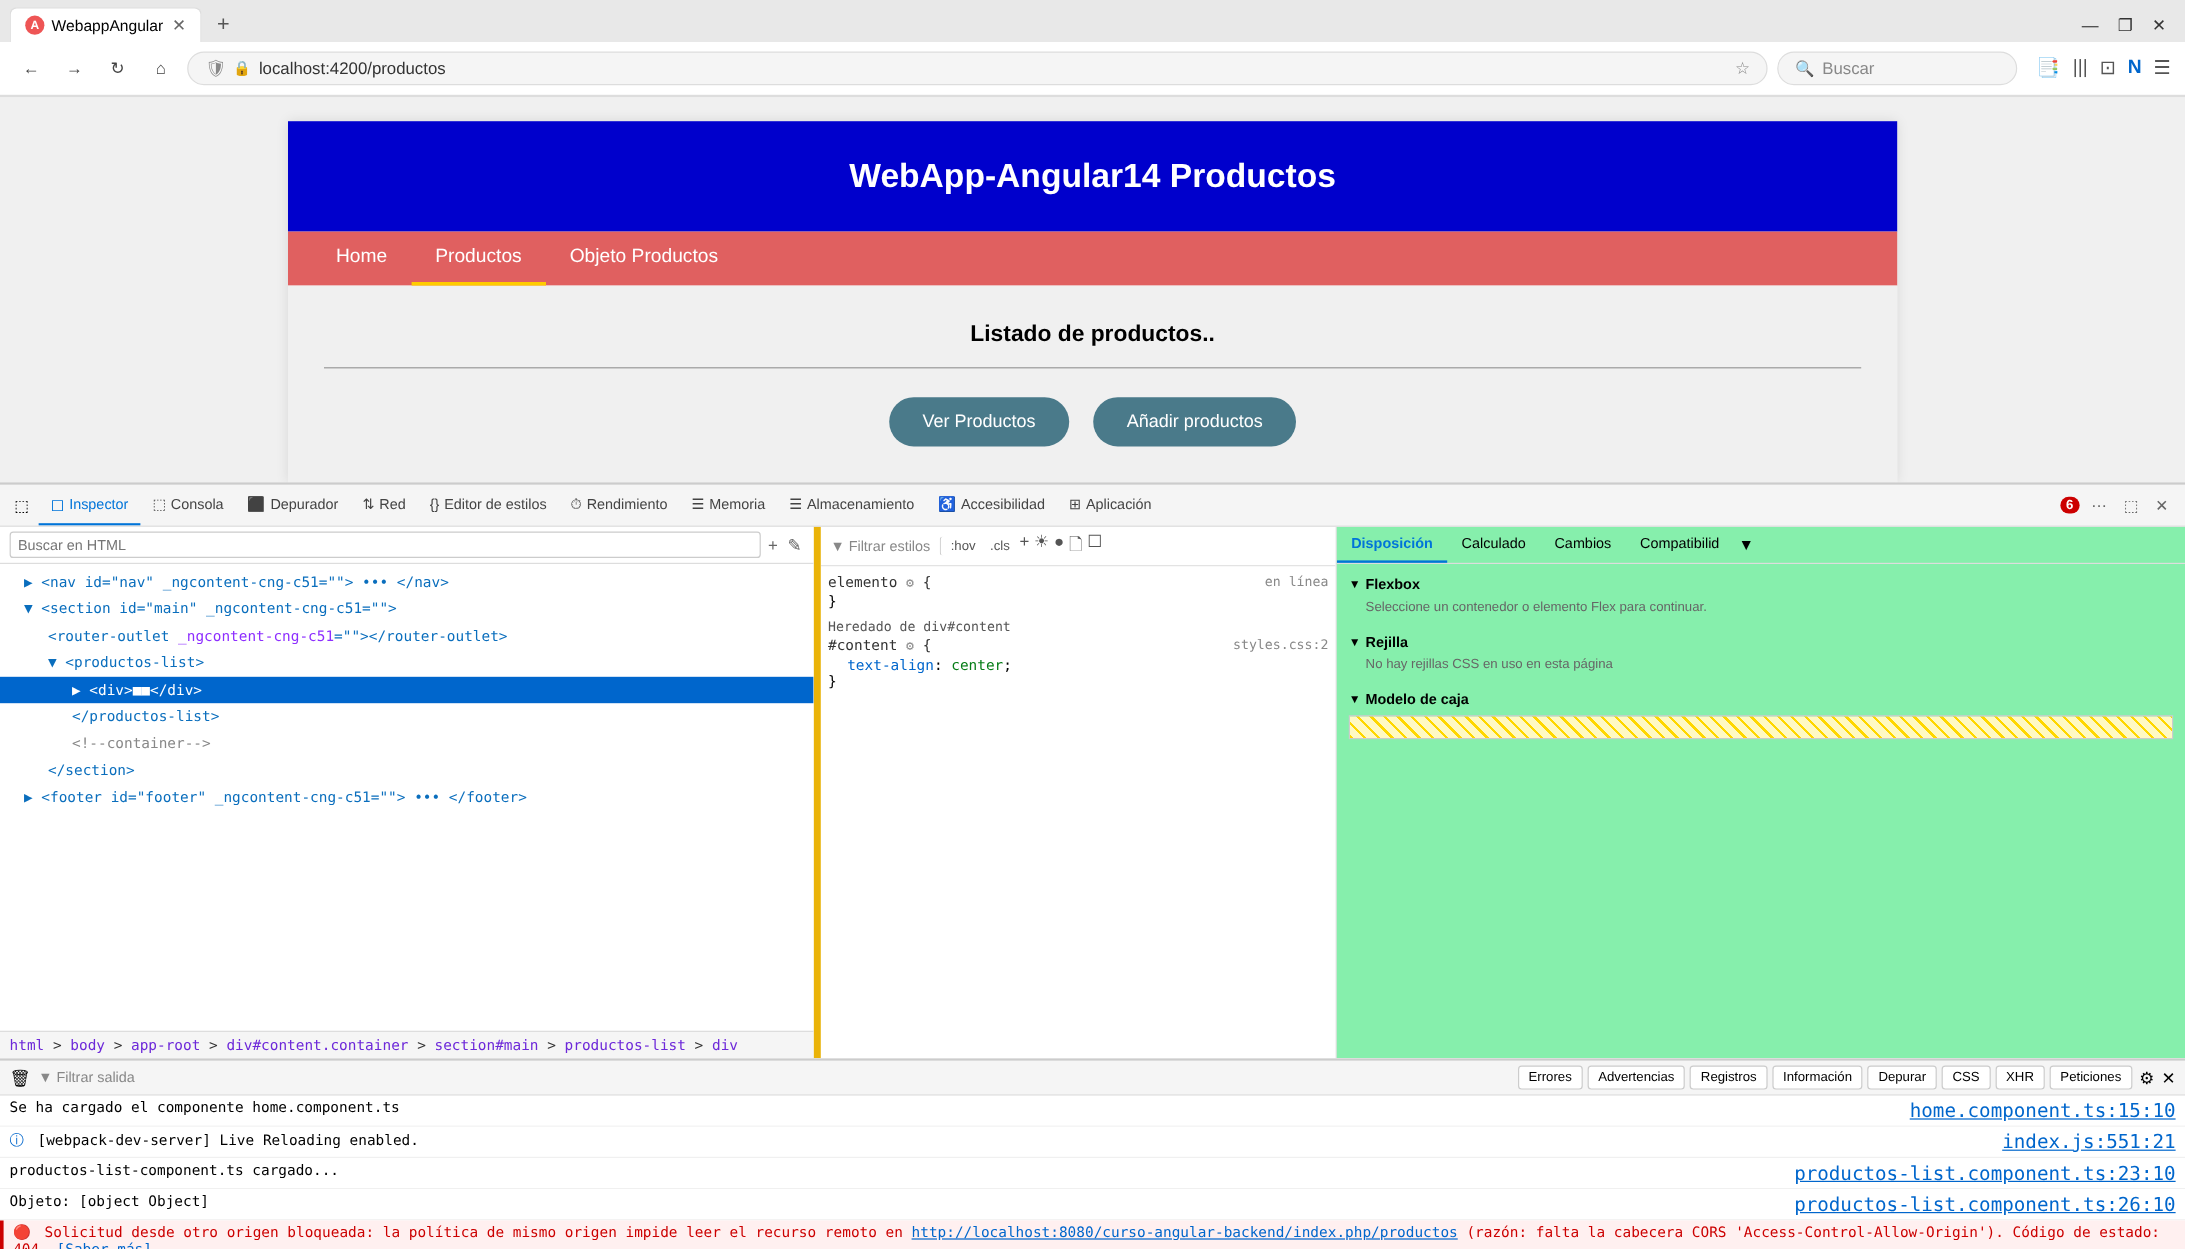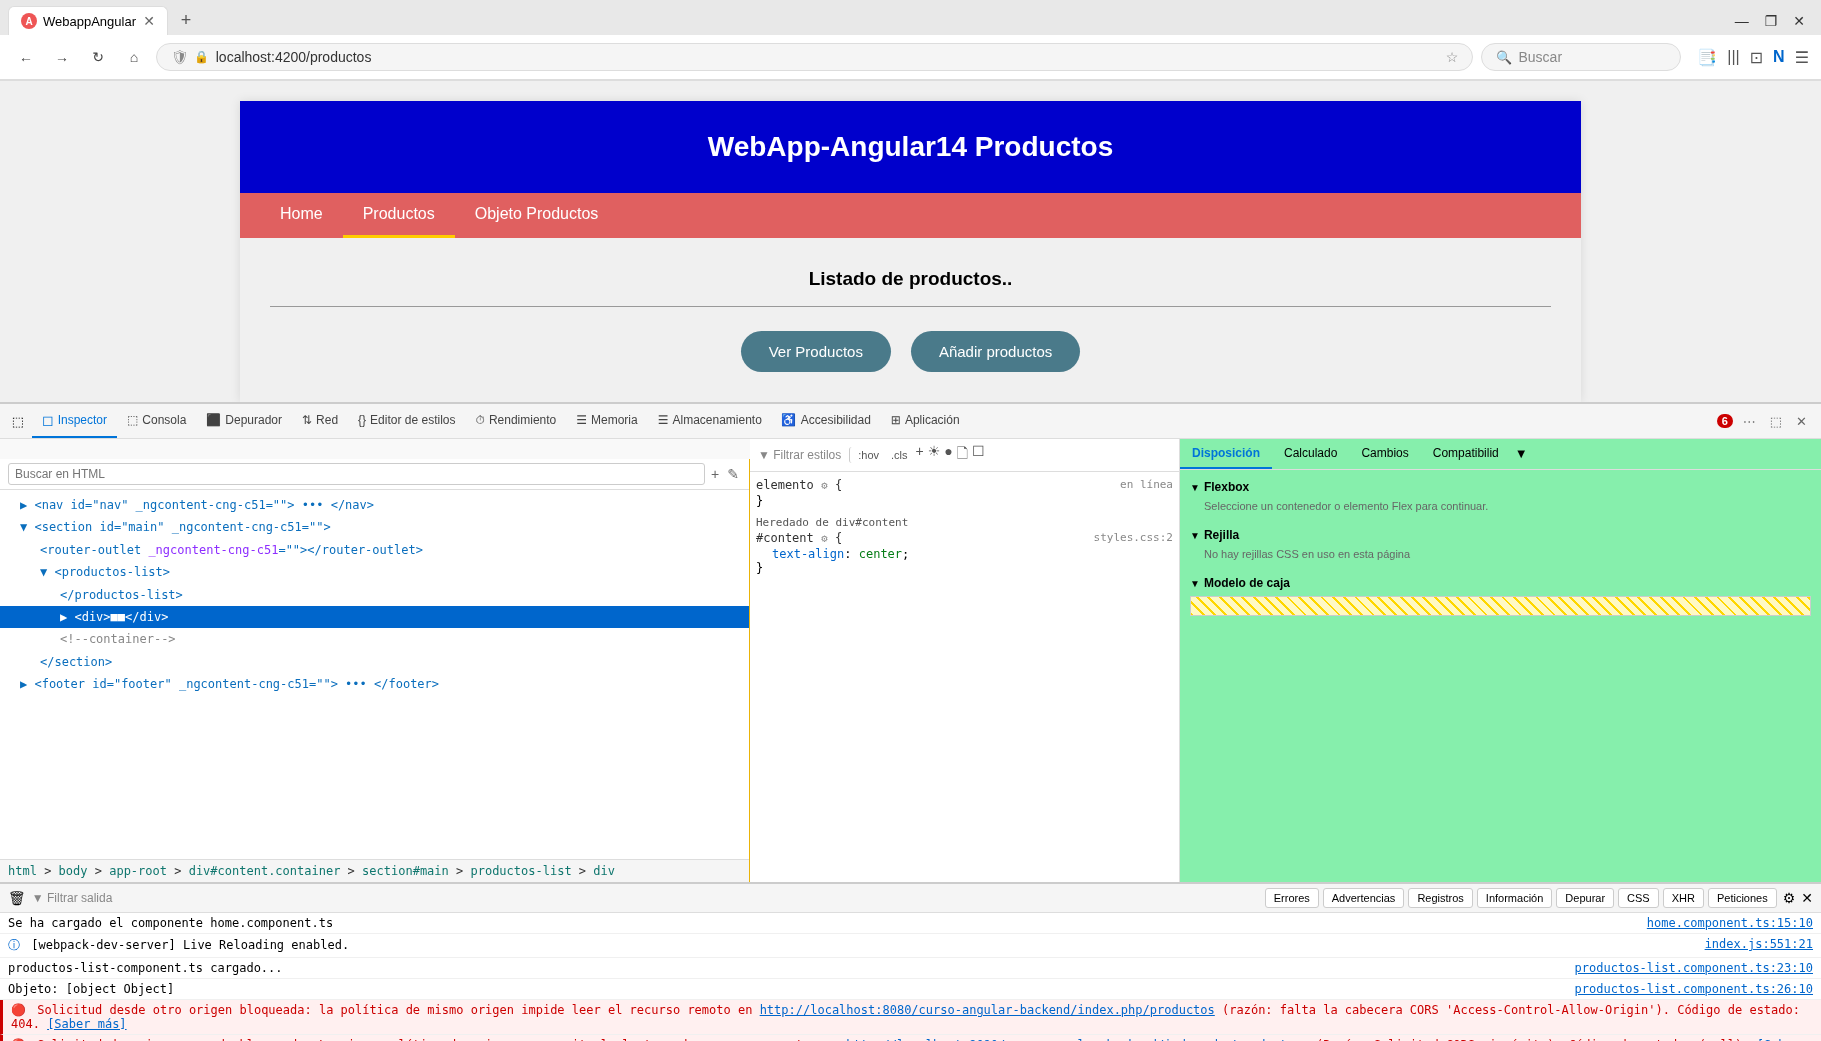--- a/index.html
+++ b/index.html
@@ -48,38 +48,38 @@
     .devtools-tab { display: flex; align-items: center; gap: 4px; padding: 8px 10px; cursor: pointer; font-size: 12px; color: #444; white-space: nowrap; border-bottom: 2px solid transparent; }
     .devtools-tab.active { border-bottom: 2px solid #0074d9; color: #0074d9; }
     .devtools-end-icons { display: flex; align-items: center; gap: 6px; padding: 0 6px; }
     .dt-icon { font-size: 13px; color: #666; cursor: pointer; padding: 2px 4px; }
     .error-badge { background: #cc0000; color: white; border-radius: 10px; padding: 1px 5px; font-size: 11px; font-weight: bold; }
 
     
     .devtools-main { display: flex; flex: 1; overflow: hidden; }
 
     
-    .html-panel { width: 750px; display: flex; flex-direction: column; border-right: 1px solid #eab308; margin-top: 20px; }
+    .html-panel { width: 684px; display: flex; flex-direction: column; border-right: 6px solid #eab308; }
     .html-search-bar { display: flex; align-items: center; gap: 4px; padding: 4px 8px; border-bottom: 1px solid #ddd; background: white; }
     .html-search-input { flex: 1; border: 1px solid #ccc; border-radius: 3px; padding: 3px 6px; font-size: 12px; }
     .html-toolbar-icons { display: flex; gap: 4px; }
     .ht-icon { font-size: 14px; color: #666; cursor: pointer; padding: 2px; }
 
     .html-content { flex: 1; overflow: auto; padding: 4px 0; font-family: monospace; font-size: 12px; line-height: 1.7; background: white; }
     .html-line { padding: 1px 8px; cursor: pointer; white-space: nowrap; }
     .html-line.selected { background: #0066cc; color: white; }
     .indent1 { padding-left: 20px; }
     .indent2 { padding-left: 40px; }
     .indent3 { padding-left: 60px; }
     .tag { color: #0a6ebd; }
     .attr { color: #8d2eff; }
     .comment { color: #888; }
 
     .breadcrumb-bar { padding: 4px 8px; background: #f5f5f5; border-top: 1px solid #ddd; font-size: 12px; font-family: monospace; color: #333; }
-    .breadcrumb-bar a { color: #0f766e; text-decoration: none; }
+    .breadcrumb-bar a { color: #6d28d9; text-decoration: none; }
 
     
     .css-panel { width: 430px; border-right: 1px solid #ddd; display: flex; flex-direction: column; overflow: hidden; }
     .css-filter-bar { display: flex; align-items: center; gap: 4px; padding: 4px 8px; border-bottom: 1px solid #ddd; background: white; }
     .css-toggle-btns { display: flex; gap: 4px; align-items: center; }
     .css-btn { font-size: 11px; color: #555; cursor: pointer; padding: 2px 4px; border-radius: 3px; }
     .css-btn.sep { border-left: 1px solid #ccc; margin-left: 4px; padding-left: 8px; }
     .css-icons { display: flex; gap: 4px; }
     .css-ico { font-size: 14px; cursor: pointer; color: #555; }
 
@@ -108,21 +108,21 @@
     .console-toolbar { display: flex; align-items: center; padding: 4px 8px; border-bottom: 1px solid #ddd; gap: 6px; background: #f5f5f5; }
     .console-filter { display: flex; align-items: center; gap: 4px; flex: 1; }
     .console-btns { display: flex; gap: 4px; }
     .console-btn { padding: 3px 8px; font-size: 11px; cursor: pointer; border-radius: 3px; background: white; border: 1px solid #ccc; }
     .console-end { display: flex; gap: 6px; align-items: center; margin-left: auto; }
     .console-content { flex: 1; overflow: auto; font-family: monospace; font-size: 12px; }
     .console-line { padding: 3px 8px; border-bottom: 1px solid #f0f0f0; display: flex; justify-content: space-between; align-items: flex-start; }
     .console-line.error { background: #fff0f0; border-left: 3px solid #cc0000; color: #cc0000; }
     .console-line.info { background: white; }
     .console-msg { flex: 1; }
-    .console-src { color: #0066cc; text-decoration: underline; cursor: pointer; white-space: nowrap; font-size: 12px; margin-left: 8px; }
+    .console-src { color: #0066cc; text-decoration: underline; cursor: pointer; white-space: nowrap; font-size: 16px; margin-left: 8px; }
     .console-link { color: #0066cc; text-decoration: underline; cursor: pointer; }
     .error-icon { color: #cc0000; margin-right: 4px; }
     .info-icon { color: #0066cc; margin-right: 4px; }
   </style>
 </head>
 <body>
 
 <div class="browser-chrome">
 
   <div class="tab-bar">
@@ -258,25 +258,25 @@
           </div>
           <div class="html-line indent1">
             <span class="tag">▼ &lt;section id="main" _ngcontent-cng-c51=""&gt;</span>
           </div>
           <div class="html-line indent2">
             <span class="tag">&lt;router-outlet <span class="attr">_ngcontent-cng-c51</span>=""&gt;&lt;/router-outlet&gt;</span>
           </div>
           <div class="html-line indent2">
             <span class="tag">▼ &lt;productos-list&gt;</span>
           </div>
+          <div class="html-line indent3 selected">
+            <span>▶ &lt;div&gt;■■&lt;/div&gt;</span>
+          </div>
           <div class="html-line indent3">
             <span class="tag">&lt;/productos-list&gt;</span>
-          </div>
-          <div class="html-line indent3 selected">
-            <span>▶ &lt;div&gt;■■&lt;/div&gt;</span>
           </div>
           <div class="html-line indent3">
             <span class="comment">&lt;!--container--&gt;</span>
           </div>
           <div class="html-line indent2">
             <span class="tag">&lt;/section&gt;</span>
           </div>
           <div class="html-line indent1">
             <span class="tag">▶ &lt;footer id="footer" _ngcontent-cng-c51=""&gt; ••• &lt;/footer&gt;</span>
           </div>

